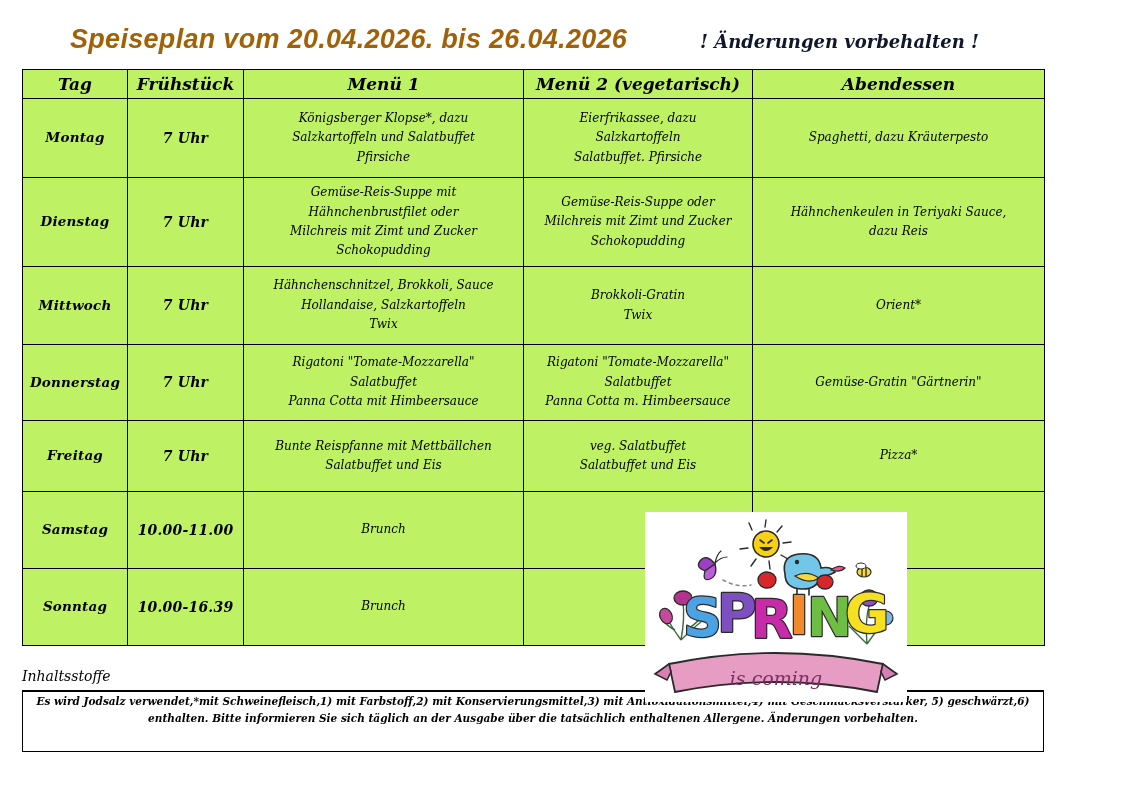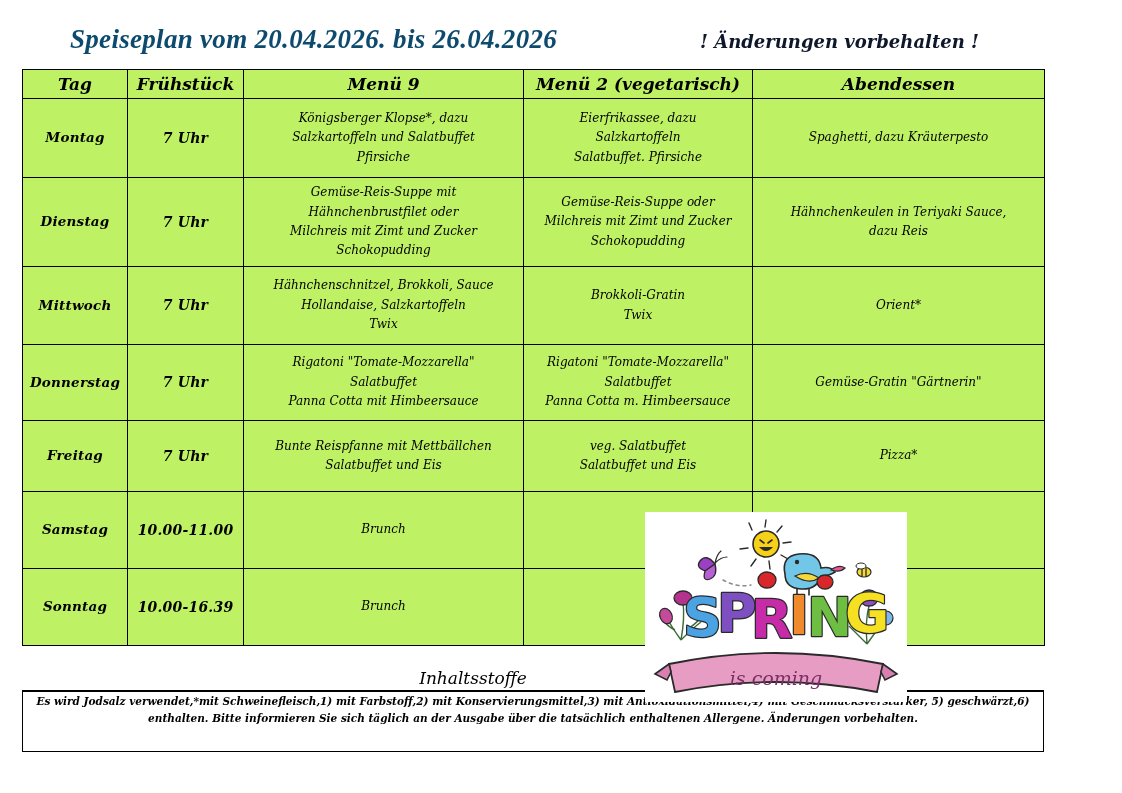--- a/index.html
+++ b/index.html
@@ -21,27 +21,27 @@
     position: absolute;
     left: 0;
     top: 24px;
     width: 1122px;
     height: 40px;
   }
   #doc-title {
     position: absolute;
     left: 70px;
     top: 0;
-    font-family: Liberation Serif, serif;
+    font-family: Liberation Sans, sans-serif;
     font-style: italic;
     font-weight: bold;
     font-size: 27px;
     letter-spacing: 0.3px;
     white-space: nowrap;
-    color: #0c4a6e;
+    color: #a16207;
   }
   #changes-note {
     position: absolute;
     left: 700px;
     top: 7px;
     font-family: "DejaVu Serif", serif;
     font-style: italic;
     font-weight: bold;
     font-size: 18px;
     white-space: nowrap;
@@ -117,24 +117,23 @@
     position: absolute;
     left: 22px;
     top: 668px;
     width: 1022px;
   }
   #inhaltsstoffe {
     position: absolute;
     left: 0;
     top: 0;
     width: 1022px;
-    text-align: center;
-    font-family: "DejaVu Serif", serif;
-    font-style: italic;
-    font-size: 17px;
+    font-family: "DejaVu Serif", serif;
+    font-style: italic;
+    font-size: 14px;
     padding-right: 120px;
     box-sizing: border-box;
   }
   #footer-box {
     position: absolute;
     left: 0;
     top: 22px;
     width: 1022px;
     height: 62px;
     border: 1.6px solid #000000;
@@ -180,21 +179,21 @@
     <col class="col-tag">
       <col class="col-fruh">
       <col class="col-m1">
       <col class="col-m2">
       <col class="col-abend">
   </colgroup>
   <thead>
     <tr>
       <th class="h-tag">Tag</th>
       <th class="h-fruh">Frühstück</th>
-      <th>Menü 9</th>
+      <th>Menü 1</th>
       <th>Menü 2 (vegetarisch)</th>
       <th>Abendessen</th>
     </tr>
   </thead>
   <tbody>
     <tr class="r-mon">
       <td class="cell-day">Montag</td>
       <td class="cell-time">7 Uhr</td>
       <td class="cell-menu">
           <span class="line">Königsberger Klopse*, dazu</span>

